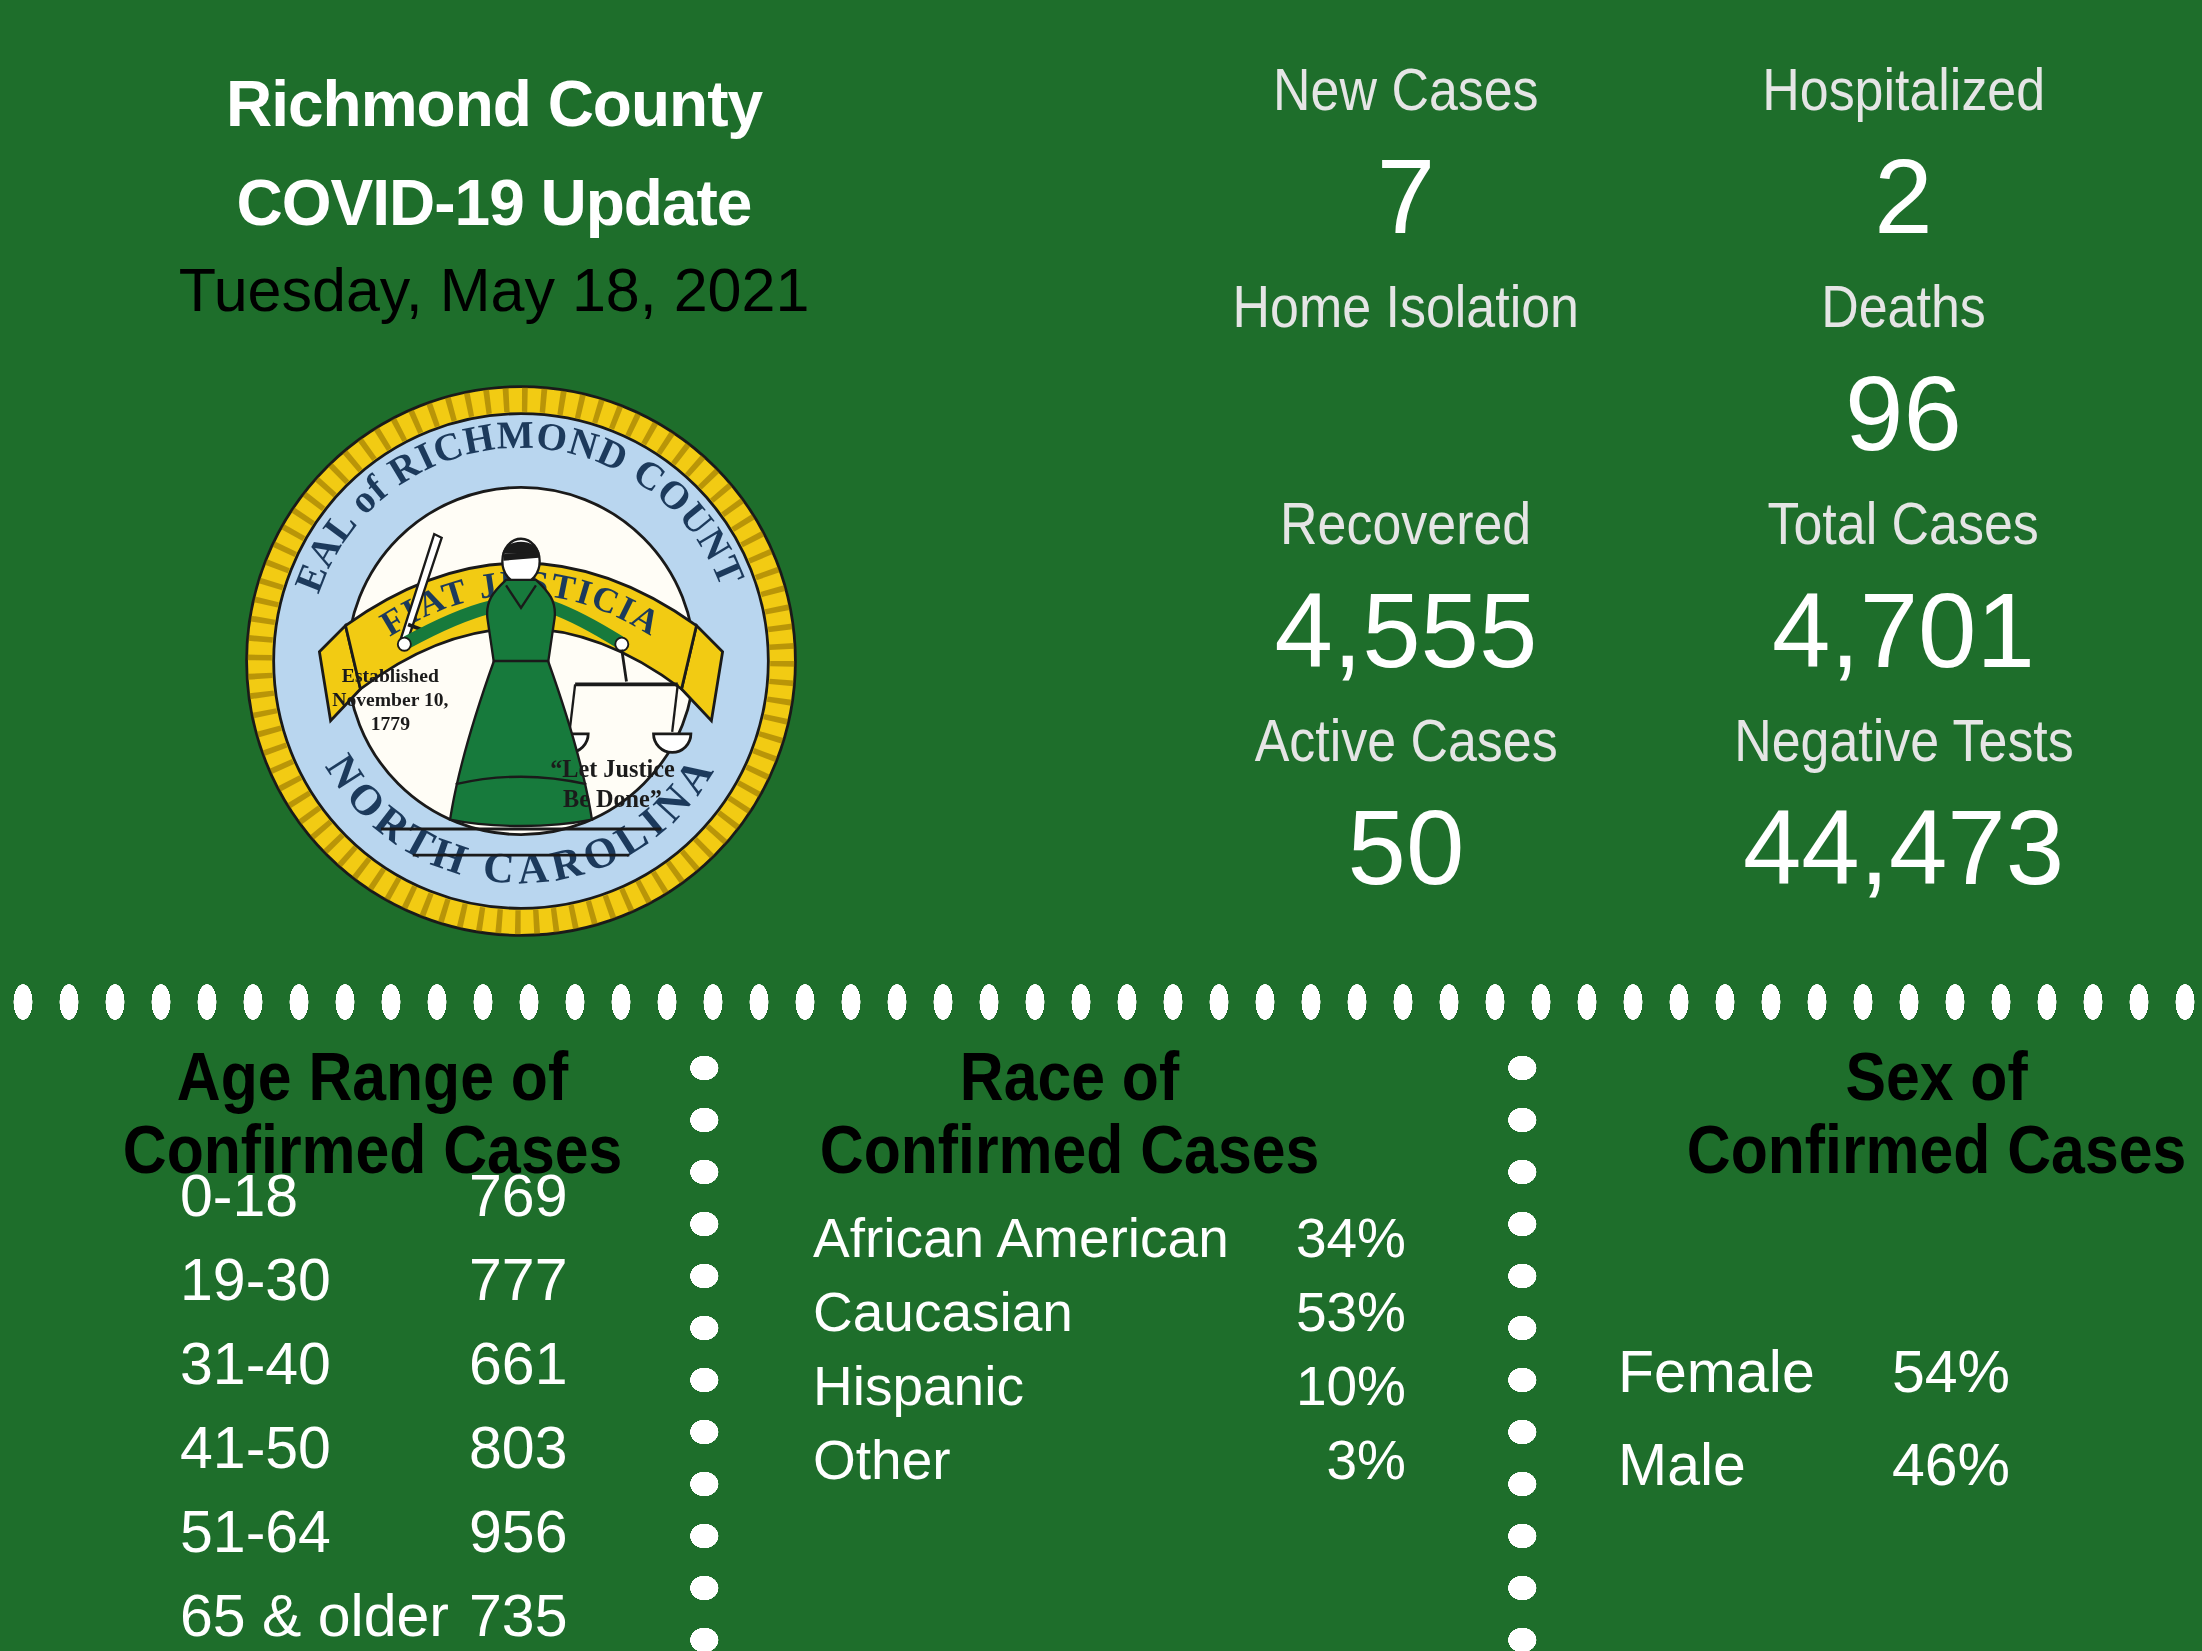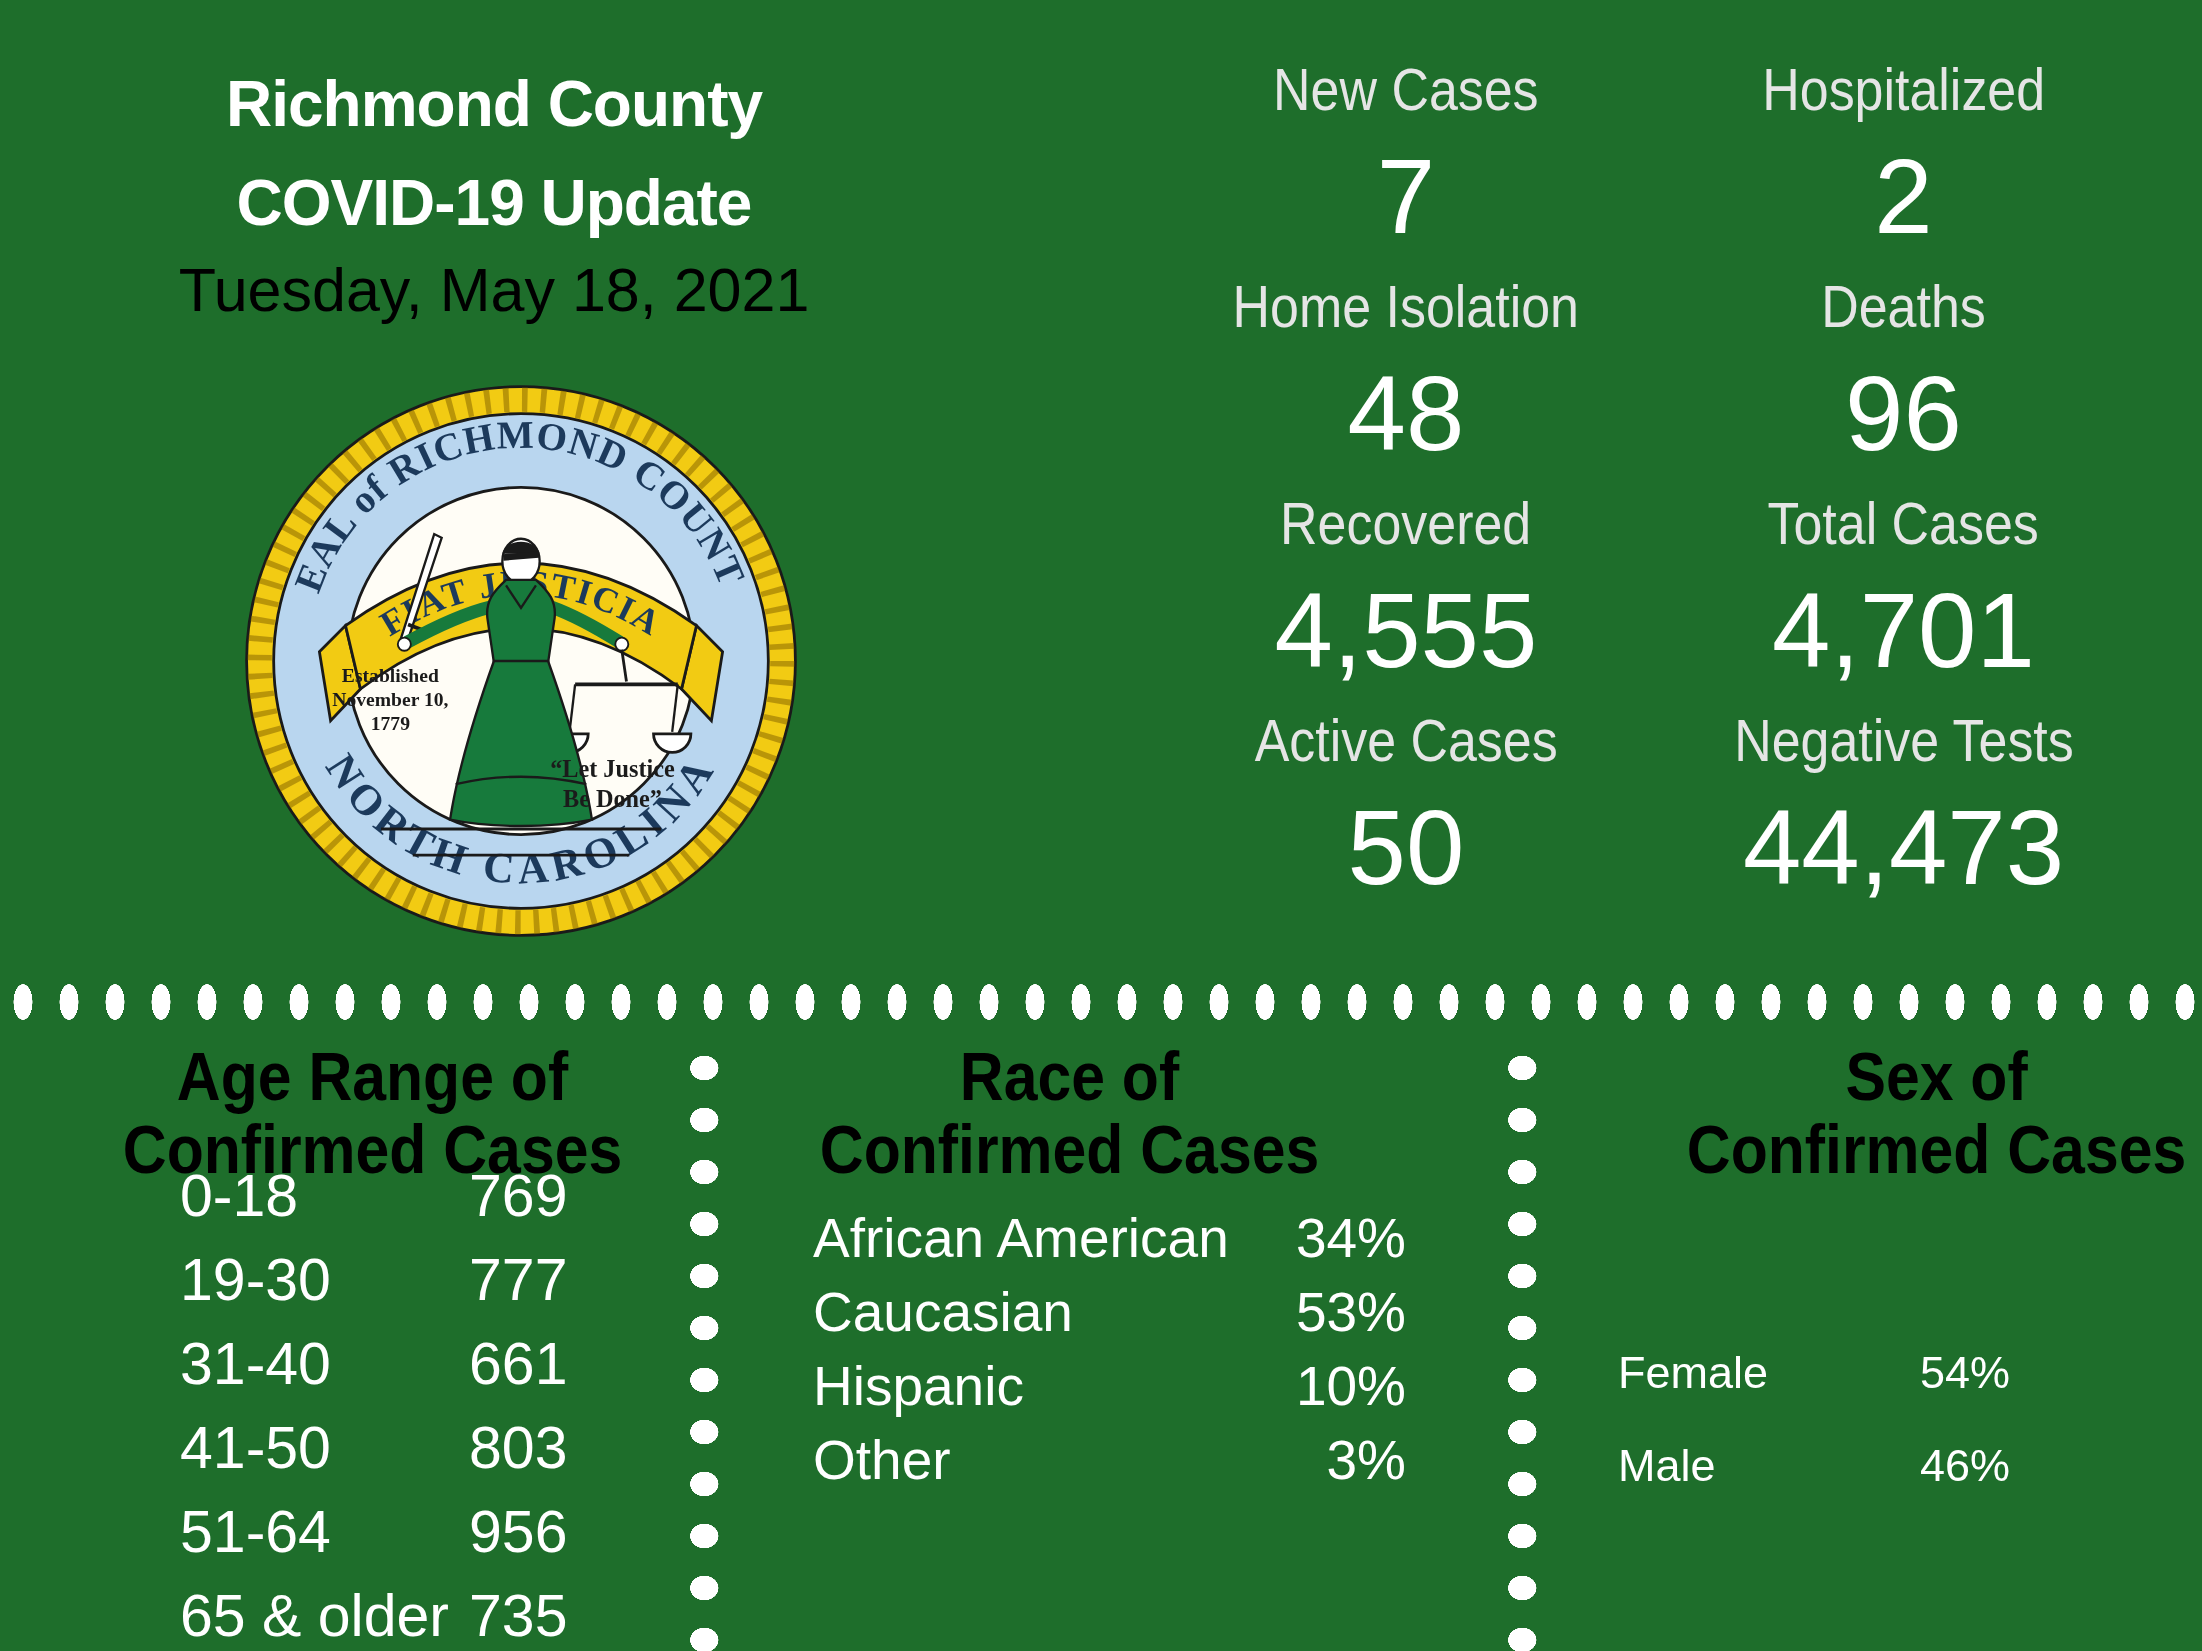--- a/index.html
+++ b/index.html
@@ -33,21 +33,21 @@
     font-weight:bold; font-size:69px; line-height:73px;}
   .sec-header .hdr-line{transform:scaleX(.88); white-space:nowrap;}
   .sec-header.age{left:57px;} .sec-header.race{left:754px;} .sec-header.sex{left:1621px;}
   .list{position:absolute; color:#ffffff;}
   .list .row{display:flex;}
   .age-list{left:180px; top:1154px; width:449px; font-size:59px;}
   .age-list .row{height:84px; line-height:84px;}
   .age-list .lbl{width:289px; white-space:nowrap;}
   .race-list{left:813px; top:1201px; width:593px; font-size:55px;}
   .race-list .row{height:74px; line-height:74px; justify-content:space-between;}
-  .sex-list{left:1618px; top:1326px; width:392px; font-size:45px;}
+  .sex-list{left:1618px; top:1326px; width:392px; font-size:59px;}
   .sex-list .row{height:93px; line-height:93px; justify-content:space-between;}
   .val{white-space:nowrap;}
   
   .seal{position:absolute; left:241px; top:381px; width:560px; height:560px;}
   .seal text{font-family:"Liberation Serif", serif;}
 </style>
 </head>
 <body>
 
 <div class="canvas">
@@ -129,21 +129,20 @@
     </g>
   </svg>
 
   <div class="stat-col left">
     <div class="stat-cell">
       <div class="stat-label"><span>New Cases</span></div>
       <div class="stat-value">7</div>
     </div>
     <div class="stat-cell">
       <div class="stat-label"><span>Home Isolation</span></div>
-      <div class="stat-value">48</div>
     </div>
     <div class="stat-cell">
       <div class="stat-label"><span>Recovered</span></div>
       <div class="stat-value">4,555</div>
     </div>
     <div class="stat-cell">
       <div class="stat-label"><span>Active Cases</span></div>
       <div class="stat-value">50</div>
     </div>
   </div>

